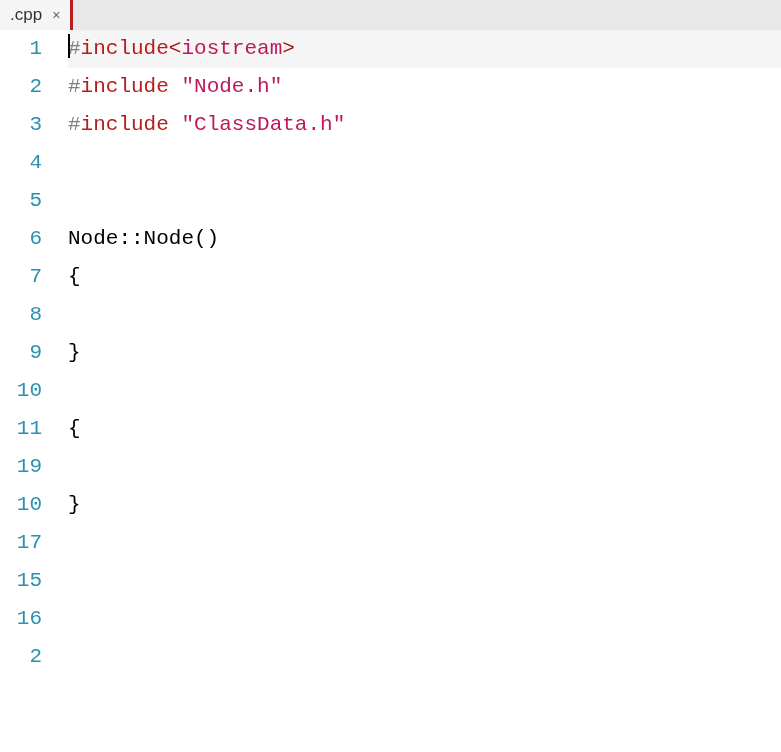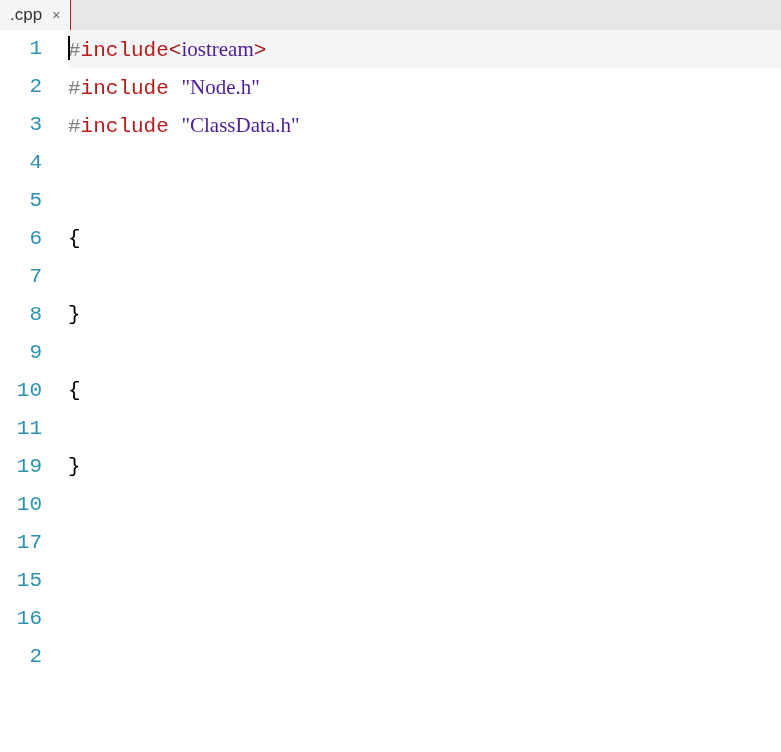--- a/index.html
+++ b/index.html
@@ -21,21 +21,21 @@
       display: flex;
       align-items: center;
     }
     .tab {
       background: #f5f5f5;
       height: 30px;
       display: flex;
       align-items: center;
       padding: 0 8px 0 10px;
       gap: 8px;
-      border-right: 1px solid #b91c1c;
+      border-right: 3px solid #b91c1c;
     }
     .tab-label {
       font-family: 'Segoe UI', Tahoma, sans-serif;
       font-size: 17px;
       color: #333;
     }
     .tab-close {
       font-family: Arial, sans-serif;
       font-size: 14px;
       color: #666;
@@ -86,22 +86,21 @@
       position: relative;
       top: -2px;
     }
     .tok-preproc {
       color: #808080;
     }
     .tok-keyword {
       color: #b91c1c;
     }
     .tok-string {
-      color: #4c1d95;
-      font-family: Liberation Serif, serif;
+      color: #be185d;
     }
     .tok-angle {
       color: #a31515;
     }
     .tok-default {
       color: #000000;
     }
     .squiggle {
       position: absolute;
       left: 82px;
@@ -157,20 +156,21 @@
     <div class="line-number">16</div>
     <div class="line-number">2</div>
   </div>
 
   <div class="code-area">
     <div class="code-line current-line"><span class="cursor-mark"></span><span class="tok-preproc">#</span><span class="tok-keyword">include</span><span class="tok-angle">&lt;</span><span class="tok-string">iostream</span><span class="tok-angle">&gt;</span></div>
     <div class="code-line"><span class="tok-preproc">#</span><span class="tok-keyword">include</span><span class="tok-default"> </span><span class="tok-string">"Node.h"</span></div>
     <div class="code-line"><span class="tok-preproc">#</span><span class="tok-keyword">include</span><span class="tok-default"> </span><span class="tok-string">"ClassData.h"</span></div>
     <div class="code-line"><span class="tok-default"></span></div>
     <div class="code-line"><span class="tok-default"></span></div>
+    <div class="code-line"><span class="tok-default">Node::Node()</span></div>
     <div class="code-line"><span class="tok-default">{</span></div>
     <div class="code-line"><span class="tok-default"></span></div>
     <div class="code-line"><span class="tok-default">}</span></div>
     <div class="code-line"><span class="tok-default"></span></div>
     <div class="code-line"><span class="tok-default">{</span></div>
     <div class="code-line"><span class="tok-default"></span></div>
     <div class="code-line"><span class="tok-default">}</span></div>
     <div class="code-line"><span class="tok-default"></span></div>
     <div class="code-line"><span class="tok-default"></span></div>
   </div>

